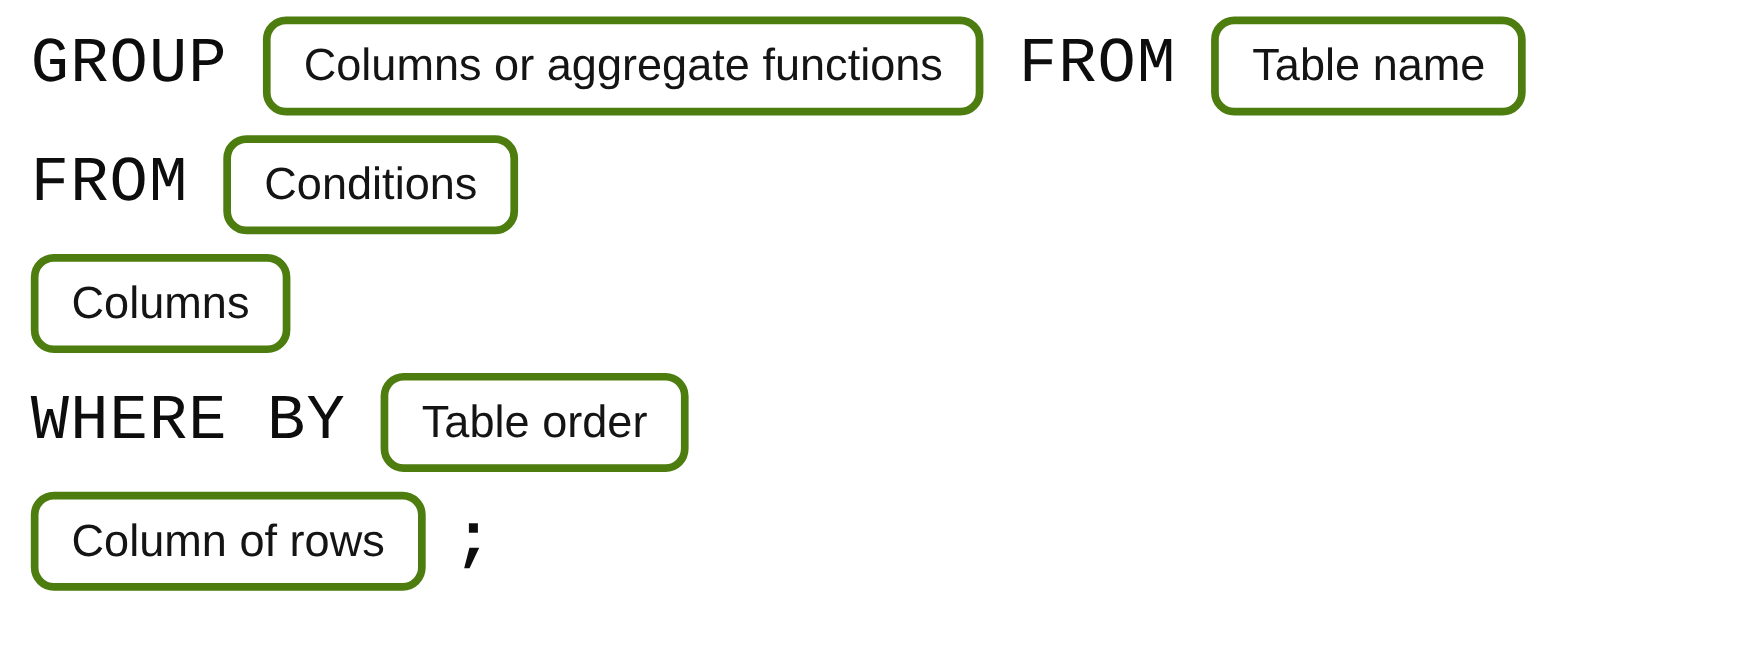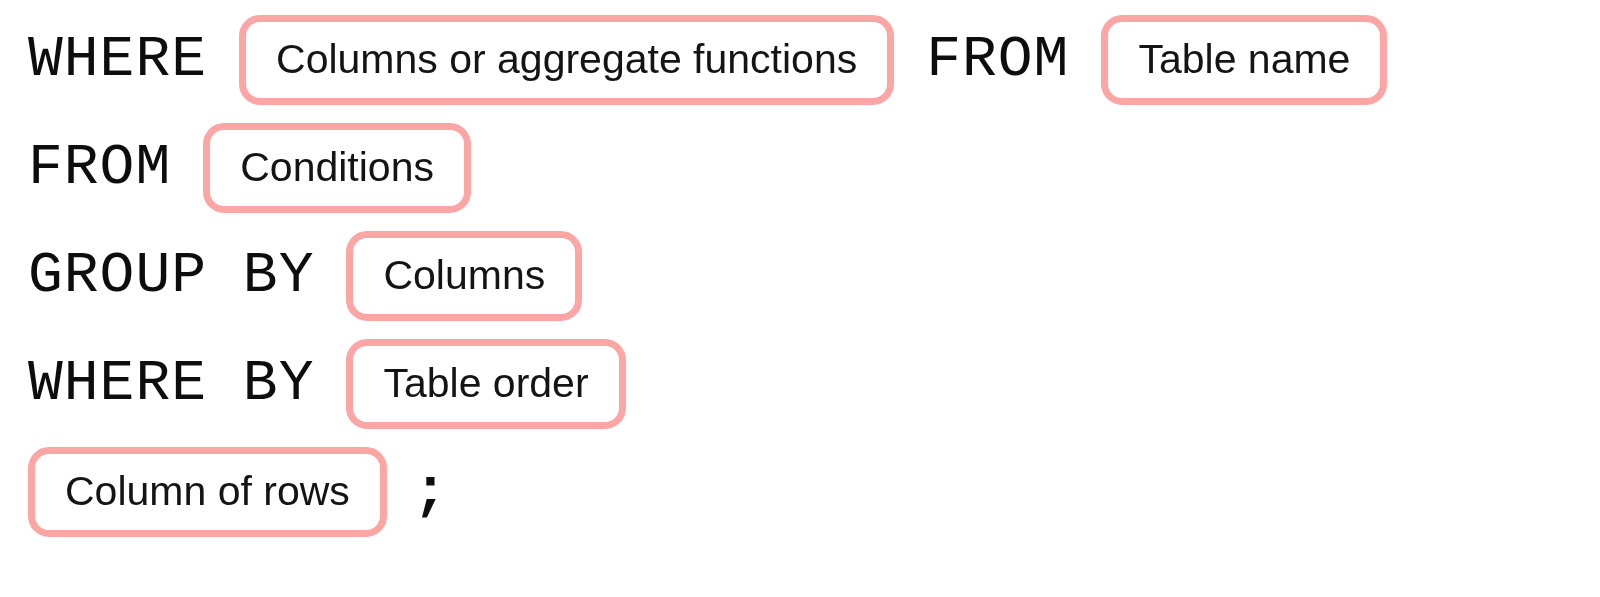--- a/index.html
+++ b/index.html
@@ -34,21 +34,21 @@
     color: #0d0d0d;
     white-space: pre;
     line-height: 1;
     letter-spacing: 1px;
   }
   .pill {
     box-sizing: border-box;
     display: inline-flex;
     align-items: center;
     justify-content: center;
-    border: 7px solid #fca5a5;
+    border: 7px solid #4d7c0f;
     border-radius: 21px;
     background: #ffffff;
     padding: 11px 30px;
     min-height: 90px;
     font-family: "Liberation Sans", sans-serif;
     font-size: 41px;
     font-weight: 500;
     color: #141414;
     line-height: 1.1;
   }
@@ -59,31 +59,30 @@
     color: #0d0d0d;
     line-height: 1;
     margin-left: -6px;
   }
 </style>
 </head>
 <body>
 
 <div class="diagram">
     <div class="row">
-      <span class="keyword">WHERE</span>
+      <span class="keyword">GROUP</span>
       <span class="pill">Columns or aggregate functions</span>
       <span class="keyword">FROM</span>
       <span class="pill">Table name</span>
     </div>
     <div class="row">
       <span class="keyword">FROM</span>
       <span class="pill">Conditions</span>
     </div>
     <div class="row">
-      <span class="keyword">GROUP BY</span>
       <span class="pill">Columns</span>
     </div>
     <div class="row">
       <span class="keyword">WHERE BY</span>
       <span class="pill">Table order</span>
     </div>
     <div class="row">
       <span class="pill">Column of rows</span>
       <span class="punctuation">;</span>
     </div>

